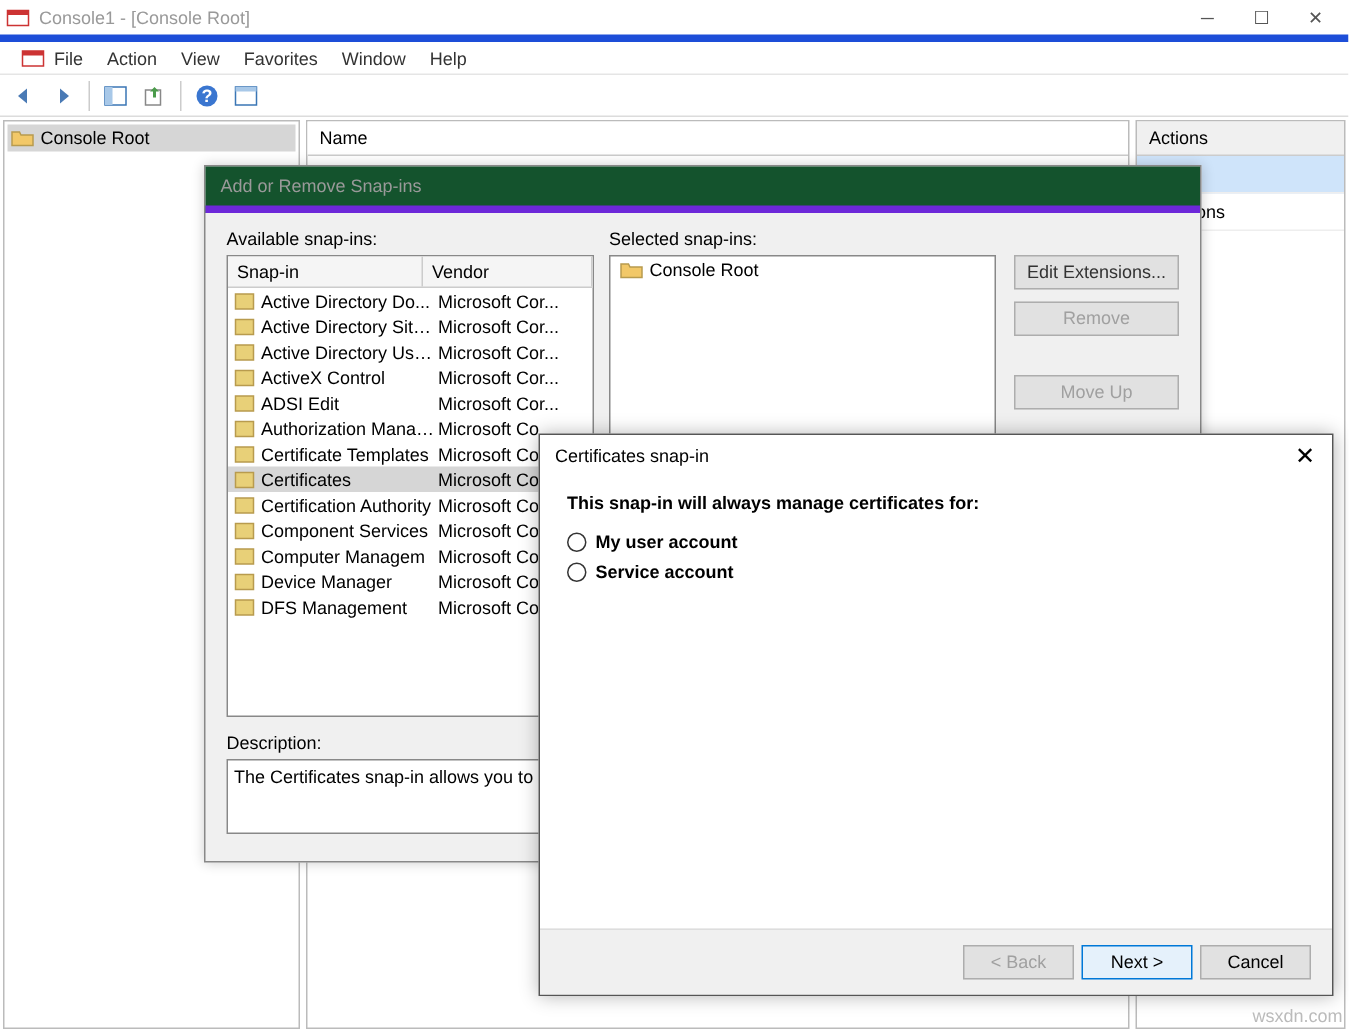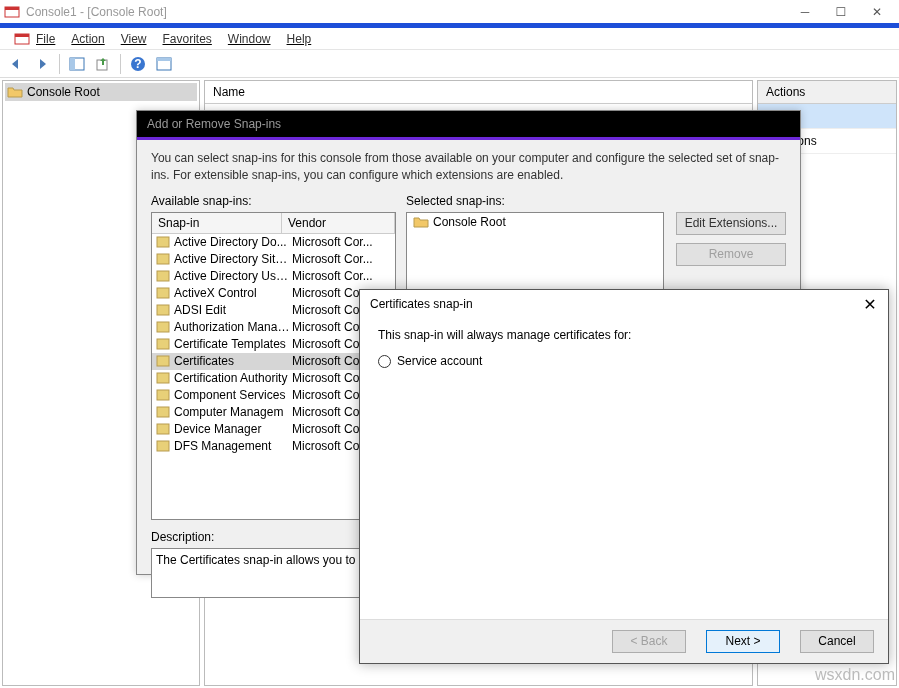--- a/index.html
+++ b/index.html
@@ -2,39 +2,39 @@
 <html><head>
 <meta charset="utf-8">
 <style>
 * { box-sizing: border-box; font-family: "Segoe UI", Tahoma, sans-serif; font-size: 12px; }
 body { margin: 0; background: #fff; width: 899px; height: 688px; overflow: hidden; position: relative; }
 .titlebar { height: 28px; background: #fff; border-bottom: 5px solid #1d4ed8; display: flex; align-items: center; padding: 0 4px; }
 .titlebar .icon { width: 16px; height: 16px; margin-right: 6px; }
 .titlebar .title { color: #999; flex: 1; }
 .winbtns { display: flex; }
 .winbtn { width: 36px; height: 26px; display: flex; align-items: center; justify-content: center; color: #555; }
-.menubar { height: 22px; display: flex; align-items: center; padding: 0 2px; border-bottom: 1px solid #e5e5e5; text-decoration: underline; }
+.menubar { height: 22px; display: flex; align-items: center; padding: 0 2px; border-bottom: 1px solid #e5e5e5; }
 .menubar .micon { width: 16px; height: 16px; margin: 0 6px 0 4px; }
 .menubar span { padding: 0 8px; color: #333; }
 .toolbar { height: 28px; border-bottom: 1px solid #dcdcdc; display: flex; align-items: center; padding: 0 4px; gap: 2px; }
 .tbtn { width: 24px; height: 24px; display: flex; align-items: center; justify-content: center; border: 1px solid transparent; }
 .sep { width: 1px; height: 20px; background: #ccc; margin: 0 3px; }
 .main { display: flex; height: calc(100% - 78px); }
 .tree { width: 198px; border: 1px solid #bbb; margin: 2px; padding: 2px; }
 .tree .item { display: flex; align-items: center; gap: 4px; padding: 2px; }
 .tree .sel { background: #d6d6d6; }
 .content { flex: 1; border: 1px solid #bbb; margin: 2px; }
 .content .hdr { background: #fff; border-bottom: 1px solid #ccc; padding: 4px 8px; }
 .actions { width: 140px; border: 1px solid #bbb; margin: 2px; }
 .actions .ttl { background: #f0f0f0; border-bottom: 1px solid #ccc; padding: 4px 8px; font-weight: normal; }
 .actions .row { padding: 5px 10px; border-bottom: 1px solid #eee; }
 .actions .hlt { background: #cfe4fa; }
 
 .dlg1 { position: absolute; left: 136px; top: 110px; width: 665px; height: 465px; background: #f0f0f0; border: 1px solid #888; box-shadow: 0 0 8px rgba(0,0,0,.2); }
-.dlg1 .dtitle { color: #999; padding: 6px 10px; background: #000000; border-bottom: 3px solid #6d28d9; }
+.dlg1 .dtitle { color: #999; padding: 6px 10px; background: #14532d; border-bottom: 5px solid #6d28d9; }
 .dlg1 .body { padding: 10px 14px; }
 .desc { color: #333; margin-bottom: 10px; line-height: 1.4; }
 .cols { display: flex; gap: 10px; }
 .colL { width: 245px; }
 .colR { flex: 1; }
 .lbl { margin-bottom: 4px; }
 .grid { border: 1px solid #888; background: #fff; height: 308px; display: flex; flex-direction: column; }
 .ghdr { display: flex; background: #f5f5f5; border-bottom: 1px solid #ccc; }
 .ghdr div { padding: 3px 6px; border-right: 1px solid #ccc; }
 .grows { flex: 1; overflow: hidden; }
@@ -48,31 +48,31 @@
 .btncol { display: flex; flex-direction: column; gap: 8px; margin-left: 6px; }
 .winbutton { min-width: 110px; height: 23px; background: #e1e1e1; border: 1px solid #adadad; text-align: center; line-height: 21px; color: #333; }
 .winbutton.dis { color: #a0a0a0; }
 .descbox { margin-top: 10px; }
 .descbox textarea, .descbox .ta { width: 100%; height: 50px; border: 1px solid #888; background: #fff; padding: 4px; resize: none; font-family: inherit; font-size: 12px; }
 
 .dlg2 { position: absolute; left: 359px; top: 289px; width: 530px; height: 375px; background: #fff; border: 1px solid #555; box-shadow: 0 0 12px rgba(0,0,0,.3); display: flex; flex-direction: column; }
 .dlg2 .dhdr { display: flex; align-items: center; padding: 6px 10px; }
 .dlg2 .dhdr .t { flex: 1; }
 .dlg2 .close { width: 16px; height: 16px; display: flex; align-items: center; justify-content: center; font-size: 16px; }
-.dlg2 .dbody { flex: 1; padding: 10px 18px; }
+.dlg2 .dbody { flex: 1; padding: 10px 18px; font-weight: bold; }
 .dlg2 .prompt { margin-bottom: 12px; }
 .radio { display: flex; align-items: center; gap: 6px; margin: 6px 0; }
 .rb { width: 13px; height: 13px; border: 1px solid #333; border-radius: 50%; display: flex; align-items: center; justify-content: center; }
 .rb.on::after { content: ""; width: 7px; height: 7px; background: #333; border-radius: 50%; }
-.dlg2 .dfoot { display: flex; justify-content: flex-end; gap: 20px; padding: 10px 14px; border-top: 1px solid #ddd; background: #f0f0f0; }
+.dlg2 .dfoot { display: flex; justify-content: flex-end; gap: 5px; padding: 10px 14px; border-top: 1px solid #ddd; background: #f0f0f0; }
 .dlg2 .dbtn { min-width: 74px; height: 23px; background: #e1e1e1; border: 1px solid #adadad; text-align: center; line-height: 21px; }
 .dlg2 .dbtn.def { border: 1px solid #0078d7; background: #e5f1fb; }
 .dlg2 .dbtn.dis { color: #a0a0a0; }
 
-.wm { position: absolute; right: 4px; bottom: 4px; font-size: 16px; color: #bbb; }
+.wm { position: absolute; right: 4px; bottom: 4px; font-size: 12px; color: #bbb; }
 svg { display: block; }
 .fold { fill: #f2c868; stroke: #b89b4e; }
 </style>
 </head>
 <body>
 
 <div class="titlebar">
   <span class="icon">
     <svg width="16" height="16">
         <rect x="1" y="3" width="14" height="10" fill="#fff" stroke="#c33"></rect>
@@ -156,21 +156,20 @@
   <div class="actions">
     <div class="ttl">Actions</div>
     <div class="row hlt">Root</div>
     <div class="row">e Actions</div>
   </div>
 </div>
 
 <div class="dlg1">
   <div class="dtitle">Add or Remove Snap-ins</div>
   <div class="body">
-    <div class="desc">You can select snap-ins for this console from those available on your computer and configure the selected set of snap-ins. For extensible snap-ins, you can configure which extensions are enabled.</div>
     <div class="cols">
       <div class="colL">
         <div class="lbl">Available snap-ins:</div>
         <div class="grid">
           <div class="ghdr">
             <div style="width:130px">Snap-in</div>
             <div style="flex:1">Vendor</div>
           </div>
           <div class="grows" id="grows">
               <div class="grow">
@@ -322,20 +321,24 @@
 
 <div class="dlg2">
   <div class="dhdr">
     <div class="t">Certificates snap-in</div>
     <div class="close">✕</div>
   </div>
   <div class="dbody">
     <div class="prompt">This snap-in will always manage certificates for:</div>
     <div class="radio">
       <span class="rb"></span>
+      <span>My user account</span>
+    </div>
+    <div class="radio">
+      <span class="rb"></span>
       <span>Service account</span>
     </div>
   </div>
   <div class="dfoot">
     <div class="dbtn dis">&lt; Back</div>
     <div class="dbtn def">Next &gt;</div>
     <div class="dbtn">Cancel</div>
   </div>
 </div>
 

